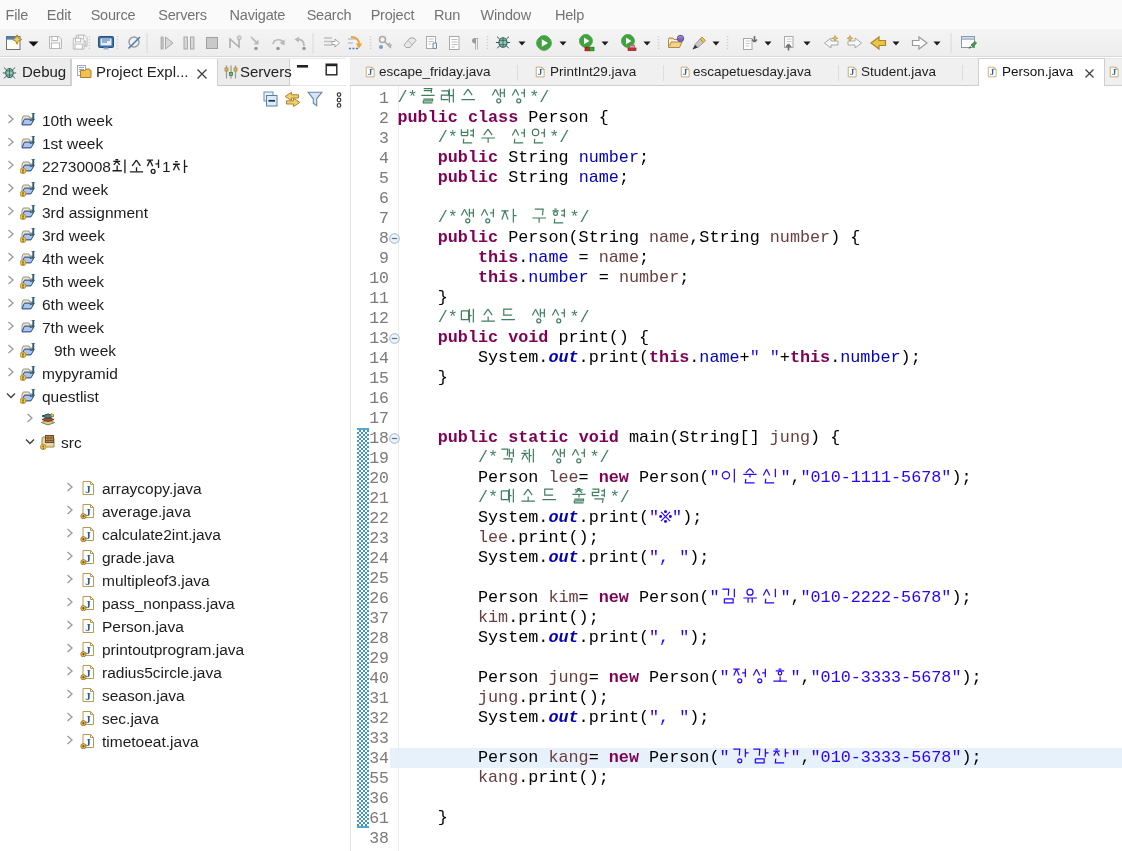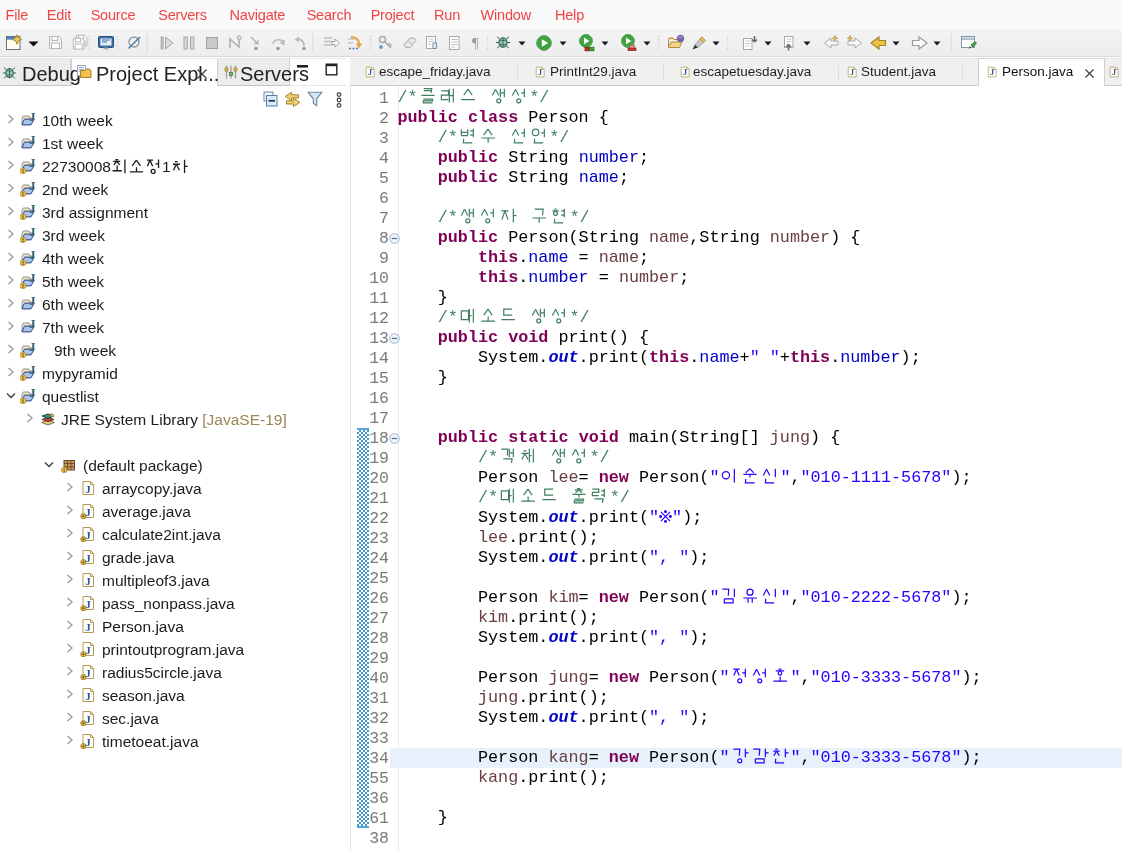--- a/index.html
+++ b/index.html
@@ -1,27 +1,27 @@
 <!DOCTYPE html>
 <html><head><meta charset="utf-8"><style>
 *{margin:0;padding:0;box-sizing:border-box}
 html,body{width:1122px;height:851px;overflow:hidden;background:#fff;
  font-family:"Liberation Sans",sans-serif;}
 .abs{position:absolute}
 svg.hg{width:20.3px;height:16px;stroke:currentColor;stroke-width:1.5;fill:none;vertical-align:-2px}
 svg.rm{width:13px;height:13px;vertical-align:-1px;stroke-width:1.8}
 svg.hgt{width:17px;height:15.5px;stroke:currentColor;stroke-width:1.7;fill:none;vertical-align:-2px}
 #menubar{position:absolute;left:0;top:0;width:1122px;height:29px;background:#fafafa}
-#menubar span{position:absolute;top:7px;font-size:14.5px;color:#ef4444;letter-spacing:-0.2px}
+#menubar span{position:absolute;top:7px;font-size:14.5px;color:#737373;letter-spacing:-0.2px}
 #toolbar{position:absolute;left:0;top:29px;width:1122px;height:28px;background:linear-gradient(#f4f4f4,#ededed);border-bottom:1px solid #d9d9d9}
 .vtabs{position:absolute;left:0;top:58px;width:346px;height:28px;background:#fff;border-top:1px solid #e8e8e8;border-bottom:1px solid #e6e6e6}
 .tab-inact{position:absolute;top:0;height:27px;background:#ececec;border-bottom:1px solid #c5c5c5}
 .tab-act{position:absolute;top:0;height:28px;background:#fff;border-left:1px solid #d0d0d0;border-right:1px solid #d0d0d0}
 .vtabs .lbl,.etabs .lbl{position:absolute;white-space:nowrap;color:#222}
-.vtabs .lbl{top:4px;font-size:20px}
+.vtabs .lbl{top:4px;font-size:15px}
 .etabs{position:absolute;left:350px;top:58px;width:772px;height:28px;background:#f0f0f0;border-top:1px solid #e8e8e8;border-bottom:1px solid #cdcdcd}
 .etabs .lbl{top:5px;font-size:13.5px;color:#1f1f1f}
 .etab-act{position:absolute;top:-1px;height:29px;background:#fff;border:1px solid #cfcfcf;border-bottom:none}
 #viewbar{position:absolute;left:0;top:86px;width:346px;height:26px;background:#fff}
 #tree{position:absolute;left:0;top:109px;width:344px;height:742px;background:#fff;overflow:hidden}
 .trow{position:absolute;height:23px;width:344px;white-space:nowrap}
 .trow .txt{position:absolute;top:3px;font-size:15.5px;color:#1c1c1c}
 .trow svg.ticon{position:absolute;top:3px}
 .trow svg.arr{position:absolute;top:6px}
 .jse{color:#9b8456}
@@ -750,34 +750,34 @@
     <div class="trow" style="top:299px">
       <svg class="abs arr" style="left:26px;top:5px" width="8" height="10" viewBox="0 0 8 10">
         <path d="M1.5,1 L6,5 L1.5,9" fill="none" stroke="#9a9a9a" stroke-width="1.3"></path>
       </svg>
       <svg class="abs ticon" style="left:40px;top:3px" width="16" height="16" viewBox="0 0 16 16">
         <path d="M1.5,11.5 L8,9 L14.5,11.5 L8,14 Z" fill="#d8c890" stroke="#8a7a4a"></path>
         <path d="M2,8.5 L8,6.5 L14,8.5 L8,10.5 Z" fill="#b84a3a" stroke="#7a2a1a"></path>
         <path d="M2,5 L8,3 L14,5 L8,7.5 Z" fill="#3f8a80" stroke="#1d4a42"></path>
         <path d="M11,2.5 L13.5,3.5 V6 L11,5 Z" fill="#e8bd50" stroke="#a8852f" stroke-width="0.7"></path>
       </svg>
-      <span class="txt" style="left:61px">JRE System Library <span class="jse">[JavaSE-19]</span></span>
-    </div>
-    <div class="trow" style="top:345px">
-      <svg class="abs arr" style="left:44px;top:6px" width="10" height="9" viewBox="0 0 10 9">
+    </div>
+    <div class="trow" style="top:322px">
+      <svg class="abs arr" style="left:25px;top:6px" width="10" height="9" viewBox="0 0 10 9">
         <path d="M1,2.5 L5,6.5 L9,2.5" fill="none" stroke="#3c3c3c" stroke-width="1.3"></path>
       </svg>
-      <svg class="abs ticon" style="left:61px;top:3px" width="16" height="16" viewBox="0 0 16 16">
-        <rect x="3" y="3.5" width="10.5" height="9.5" fill="#c89858" stroke="#6a4a2a"></rect>
-        <path d="M3,6.5 H13.5 M3,9.8 H13.5 M6.5,3.5 V13 M10,3.5 V13" stroke="#6a4a2a" stroke-width="0.9" fill="none"></path>
+      <svg class="abs ticon" style="left:40px;top:3px" width="16" height="16" viewBox="0 0 16 16">
+        <path d="M2,4.5 L3,3 H7 L8,4.5 H14 V13 H2 Z" fill="#e8d5a8" stroke="#a8863e"></path>
+        <rect x="5.5" y="1.5" width="8" height="7" fill="#c89858" stroke="#6a4a2a"></rect>
+        <path d="M5.5,4 H13.5 M5.5,6.5 H13.5 M8,1.5 V8.5 M11,1.5 V8.5" stroke="#6a4a2a" stroke-width="0.8" fill="none"></path>
         <circle cx="3.2" cy="13" r="2.8" fill="#f0c24b" stroke="#a8852f" stroke-width="0.7"></circle>
         <path d="M3.2,11.4 V13.6" stroke="#5a4a1a" stroke-width="1.1"></path>
         <circle cx="3.2" cy="14.6" r="0.55" fill="#5a4a1a"></circle>
       </svg>
-      <span class="txt" style="left:83px">(default package)</span>
+      <span class="txt" style="left:61px">src</span>
     </div>
     <div class="trow" style="top:368px">
       <svg class="abs arr" style="left:66px;top:5px" width="8" height="10" viewBox="0 0 8 10">
         <path d="M1.5,1 L6,5 L1.5,9" fill="none" stroke="#9a9a9a" stroke-width="1.3"></path>
       </svg>
       <svg class="abs ticon" style="left:80px;top:3px" width="16" height="16" viewBox="0 0 16 16">
         <g transform="scale(1.000)">
           <path d="M3,1.5 H10.5 L13.5,4.5 V14.5 H3 Z" fill="#fff" stroke="#b89a50"></path>
           <path d="M10.5,1.5 V4.5 H13.5" fill="none" stroke="#b89a50"></path>
           <text x="5.2" y="12.5" font-size="11" font-weight="bold" fill="#2a5a9a" font-family="Liberation Serif">J</text>
@@ -1026,21 +1026,21 @@
       <div class="ln" style="top:323px">17</div>
       <div class="ln" style="top:343px">18</div>
       <div class="ln" style="top:363px">19</div>
       <div class="ln" style="top:383px">20</div>
       <div class="ln" style="top:403px">21</div>
       <div class="ln" style="top:423px">22</div>
       <div class="ln" style="top:443px">23</div>
       <div class="ln" style="top:463px">24</div>
       <div class="ln" style="top:483px">25</div>
       <div class="ln" style="top:503px">26</div>
-      <div class="ln" style="top:523px">27</div>
+      <div class="ln" style="top:523px">37</div>
       <div class="ln" style="top:543px">28</div>
       <div class="ln" style="top:563px">29</div>
       <div class="ln" style="top:583px">40</div>
       <div class="ln" style="top:603px">31</div>
       <div class="ln" style="top:623px">32</div>
       <div class="ln" style="top:643px">33</div>
       <div class="ln" style="top:663px">34</div>
       <div class="ln" style="top:683px">55</div>
       <div class="ln" style="top:703px">36</div>
       <div class="ln" style="top:723px">61</div>

